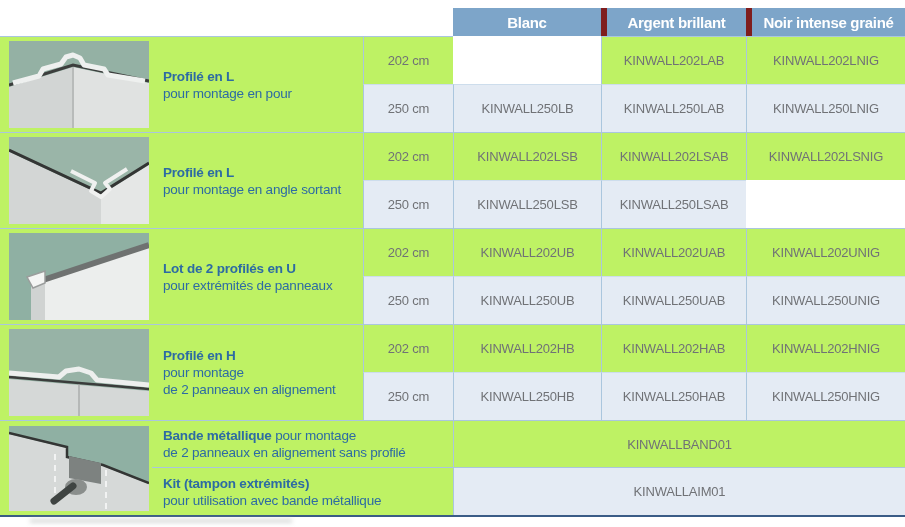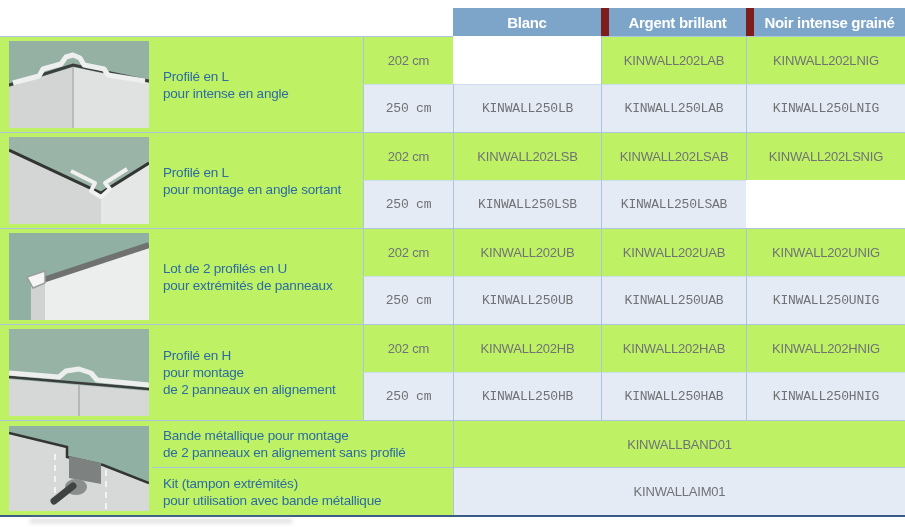--- a/index.html
+++ b/index.html
@@ -13,37 +13,37 @@
     grid-template-rows:28px repeat(8,48px) 47px 48px;
   }
   .cell { display:flex; align-items:center; justify-content:center; background:#bef264; }
   .c1{grid-column:1} .c2{grid-column:2} .c3{grid-column:3}
   .c4{grid-column:4} .c5{grid-column:5} .c6{grid-column:6}
 
   .th {
     background:#7da5c9; color:#fff; font-weight:bold; font-size:15px;
     letter-spacing:-0.3px; display:flex; align-items:center; justify-content:center;
   }
-  .th-div { border-left:8px solid #7f1d1d; }
+  .th-div { border-left:6px solid #7f1d1d; }
   .hspacer { background:#fff; }
 
   .gt { border-top:1px solid #aac6de; }
-  .st { border-top:1px solid #cdddec;font-family:Liberation Mono, monospace; }
+  .st { border-top:1px solid #cdddec; }
   .vl { border-left:1px solid #aac6de; }
   .stripe { background:#e4ebf4; }
 
   .imgcell { justify-content:flex-start; padding-left:9px; }
   .imgcell svg { display:block; }
 
   .desc {
     flex-direction:column; align-items:flex-start; justify-content:center;
     padding-left:11px; color:#2d6ba3; font-size:13.5px; line-height:17px;
     letter-spacing:-0.2px;
   }
-  .desc .t { font-weight:normal; }
+  .desc .t { font-weight:bold; }
   .desc .line { white-space:nowrap; }
 
   .size, .code {
     color:#707276; font-size:13px; letter-spacing:-0.2px; white-space:nowrap;
   }
 
   .bottom-line { position:absolute; left:0; top:515px; width:905px; height:2px; background:#3a5c86; }
   .img-shadow { position:absolute; left:30px; top:519px; width:262px; height:4px;
                 background:#c6c9c8; filter:blur(2px); opacity:.65; }
 </style>
@@ -63,21 +63,21 @@
         <rect width="140" height="87" fill="#94b1a4"></rect>
         <polygon points="0,46 64,26 64,87 0,87" fill="#d2d5d4"></polygon>
         <polygon points="64,26 140,42 140,87 64,87" fill="#e0e2e1"></polygon>
         <line x1="64" y1="26" x2="64" y2="87" stroke="#b8bbba" stroke-width="2"></line>
         <path d="M0,44 L64,24 L140,40" stroke="#3c3e3d" stroke-width="3" fill="none"></path>
         <path d="M4,42 L30,35 L34,28 L52,23 L57,16 L64,14 L71,17 L75,24 L95,28 L99,34 L136,40" stroke="#eef0ef" stroke-width="5" fill="none" stroke-linejoin="round"></path>
       </svg>
     </div>
     <div class="cell desc gt c2" style="grid-row:2 / span 2">
       <span class="t line">Profilé en L</span>
-      <span class="line">pour intense en angle</span>
+      <span class="line">pour montage en pour</span>
     </div>
     <div class="cell size gt vl c3" style="grid-row:2">202 cm</div>
     <div class="cell code gt vl c5" style="grid-row:2">KINWALL202LAB</div>
     <div class="cell code gt vl c6" style="grid-row:2">KINWALL202LNIG</div>
     <div class="cell size st vl stripe c3" style="grid-row:3">250 cm</div>
     <div class="cell code st vl stripe c4" style="grid-row:3">KINWALL250LB</div>
     <div class="cell code st vl stripe c5" style="grid-row:3">KINWALL250LAB</div>
     <div class="cell code st vl stripe c6" style="grid-row:3">KINWALL250LNIG</div>
 
     <div class="cell imgcell gt c1" style="grid-row:4 / span 2">

